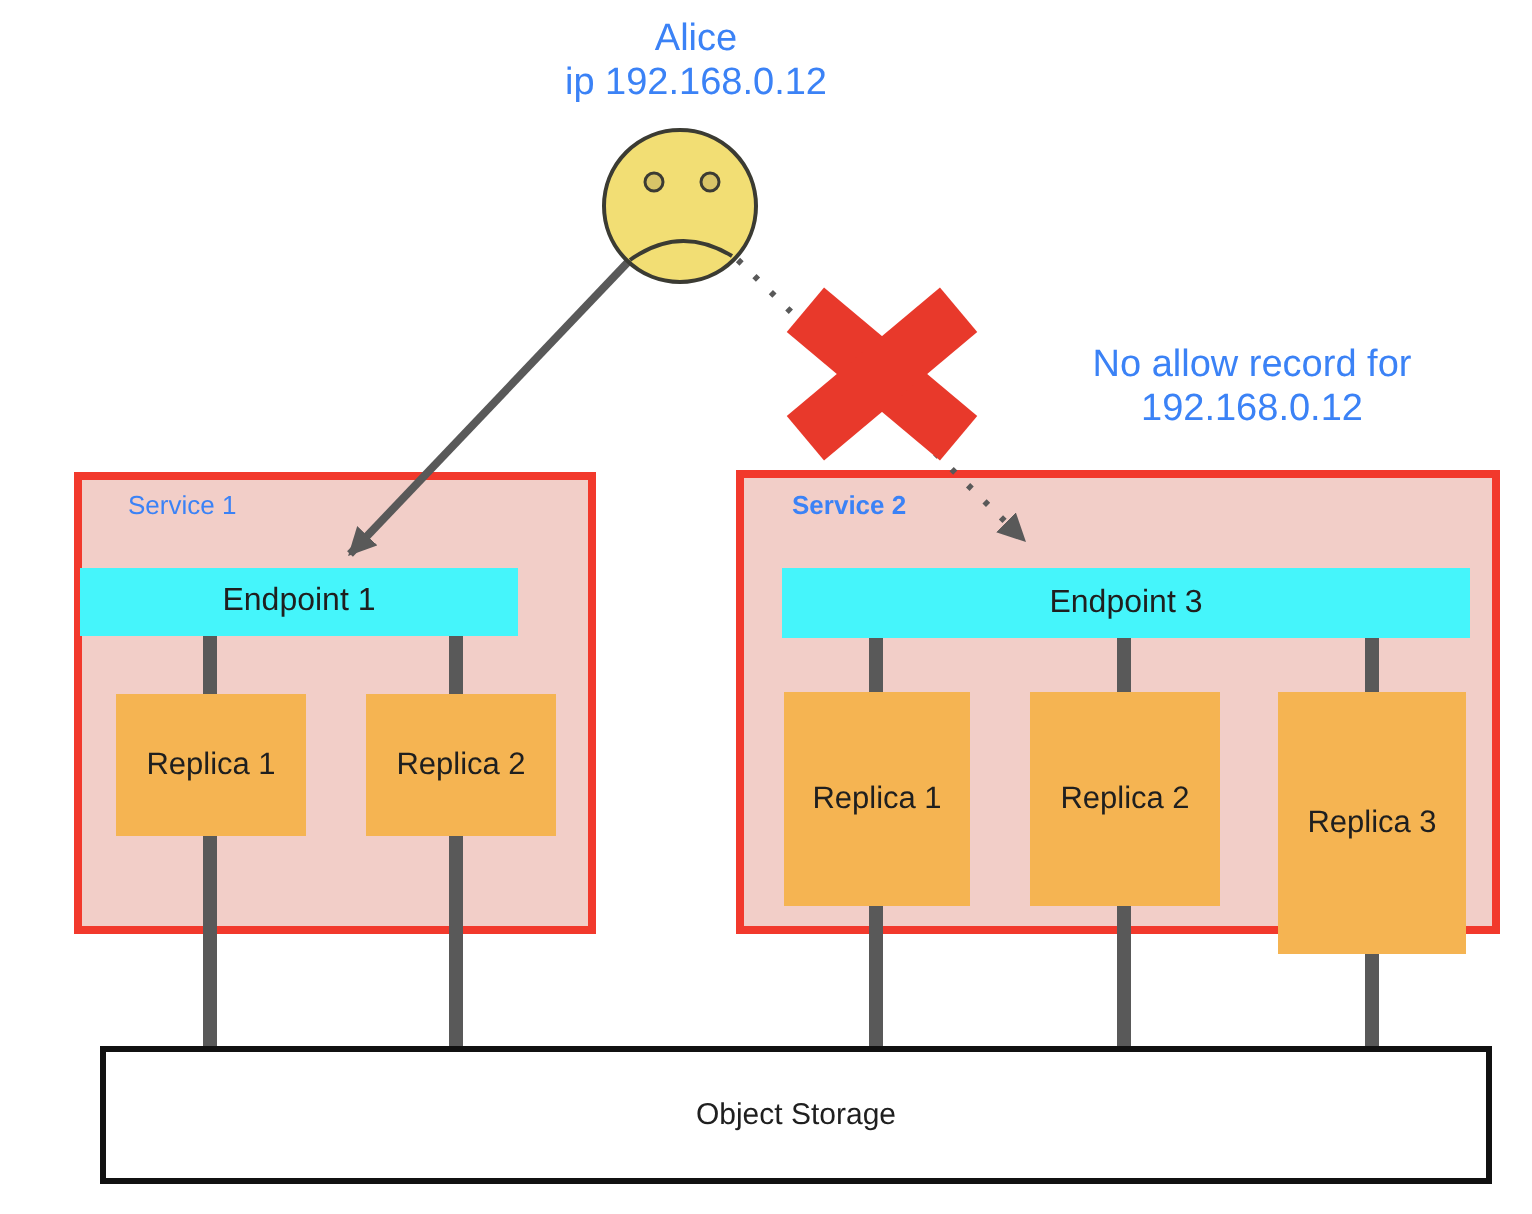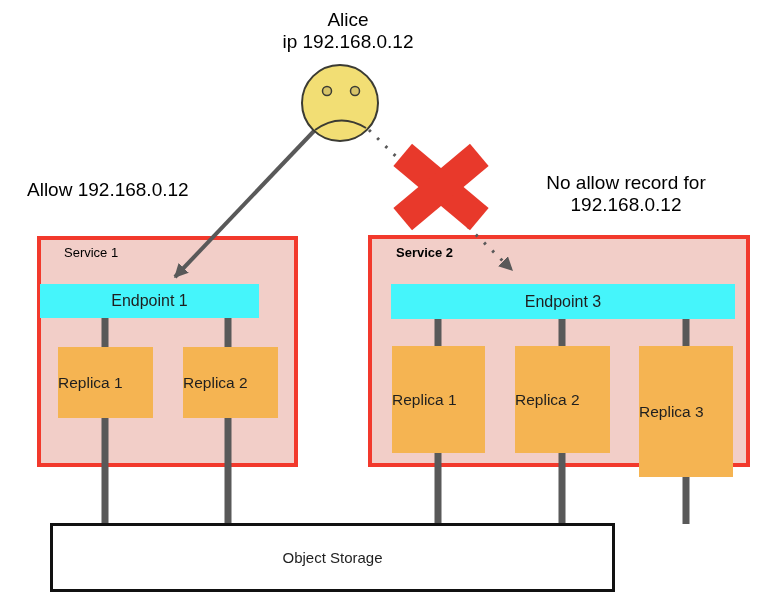--- a/index.html
+++ b/index.html
@@ -1,21 +1,21 @@
 <!DOCTYPE html>
 <html><head>
 <meta charset="utf-8">
 <style>
   html,body{margin:0;padding:0;background:#ffffff;}
   #canvas{
     position:relative;width:766px;height:607px;background:#ffffff;overflow:hidden;
     font-family:"Liberation Sans",sans-serif;color:#1f1f1f;
   }
   .abs{position:absolute;}
-  .lbl{color:#000000;line-height:1.18;}
+  .lbl{color:#3b82f6;line-height:1.18;}
   .big{font-size:19px;}
   .center{text-align:center;}
 
   
   svg.layer{position:absolute;left:0;top:0;width:766px;height:607px;pointer-events:none;}
   #connector-layer{z-index:2;}
   #figure-layer{z-index:4;}
 
   
   .service-box{
@@ -34,32 +34,32 @@
     position:absolute;background:#45F5FB;z-index:3;
     display:flex;align-items:center;justify-content:center;
     font-size:16px;
   }
   #endpoint1-bar{left:40px;top:284px;width:219px;height:34px;}
   #endpoint2-bar{left:391px;top:284px;width:344px;height:35px;}
 
   
   .replica-box{
     position:absolute;background:#F5B452;z-index:3;
-    display:flex;align-items:center;
+    display:flex;align-items:center;justify-content:center;
     font-size:15.5px;
   }
   #s1-replica1{left:58px;top:347px;width:95px;height:71px;}
   #s1-replica2{left:183px;top:347px;width:95px;height:71px;}
   #s2-replica1{left:392px;top:346px;width:93px;height:107px;}
   #s2-replica2{left:515px;top:346px;width:95px;height:107px;}
   #s2-replica3{left:639px;top:346px;width:94px;height:131px;}
 
   
   #storage-box{
-    position:absolute;left:50px;top:523px;width:565px;height:69px;
+    position:absolute;left:50px;top:523px;width:696px;height:69px;
     background:#ffffff;border:3px solid #111111;box-sizing:border-box;z-index:3;
     display:flex;align-items:center;justify-content:center;font-size:15px;
   }
 
   
   #alice-label{left:248px;top:9px;width:200px;z-index:5;}
   #allow-label{left:27px;top:179px;width:220px;z-index:5;}
   #no-allow-label{left:520px;top:172px;width:212px;z-index:5;}
 </style>
 </head>
@@ -130,20 +130,19 @@
       <rect x="-50" y="-14.5" width="100" height="29" fill="#E8392B" transform="rotate(40)"></rect>
       <rect x="-50" y="-14.5" width="100" height="29" fill="#E8392B" transform="rotate(-40)"></rect>
     </g>
   </svg>
 
   <div class="abs lbl big center" id="alice-label">
     <div>Alice</div>
     <div>ip 192.168.0.12</div>
   </div>
 
-  <div class="abs lbl big" id="allow-label">Allow 192.168.0.12</div>
 
   <div class="abs lbl big center" id="no-allow-label">
     <div>No allow record for</div>
     <div>192.168.0.12</div>
   </div>
 
 </div>
 
 </body></html>

